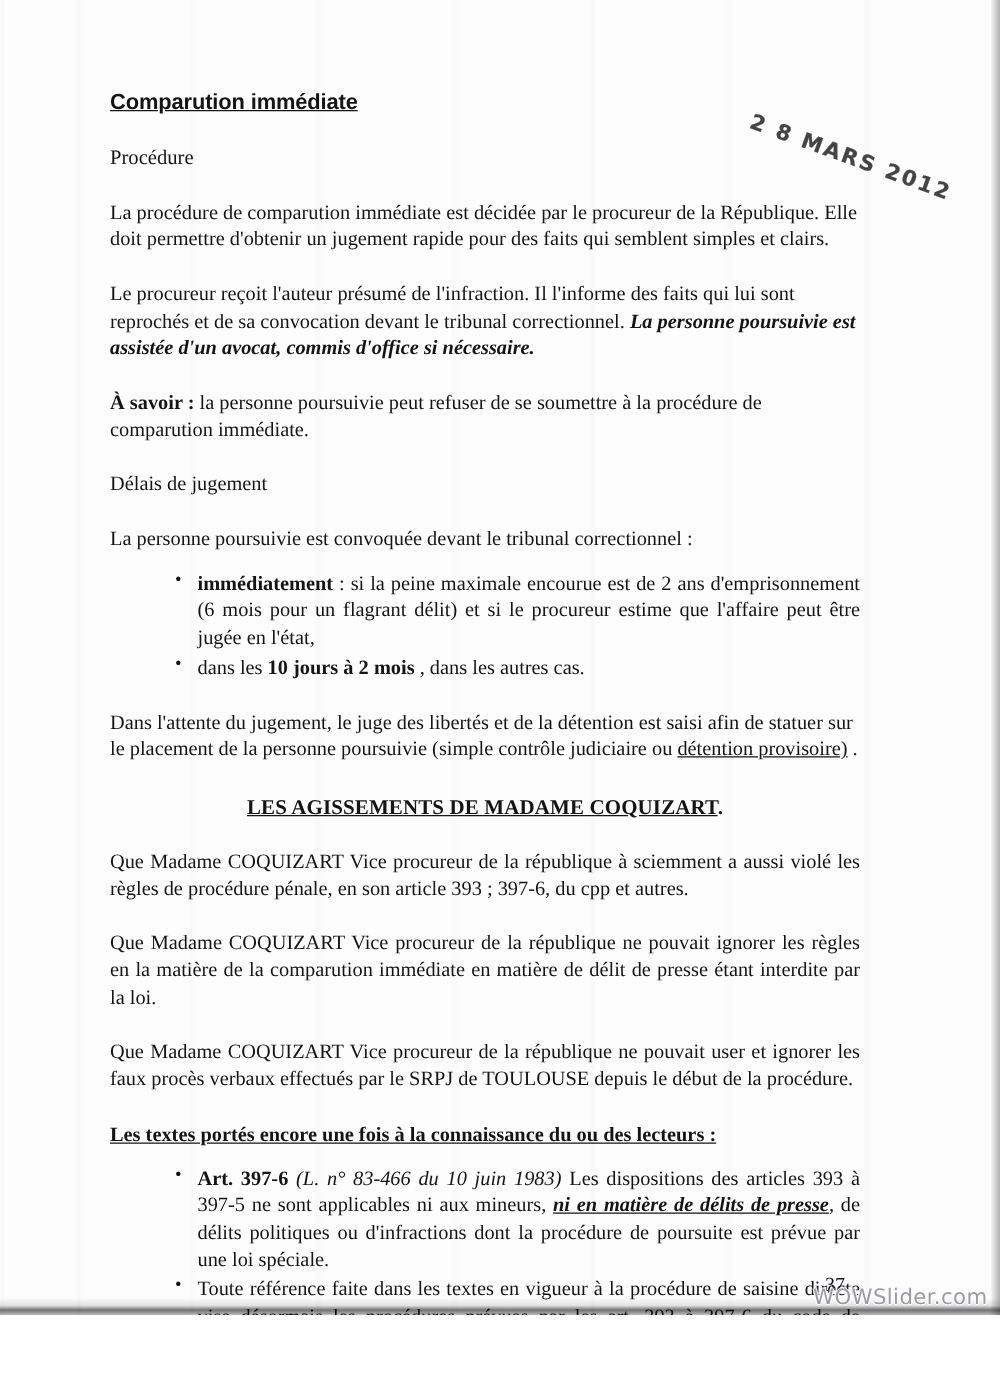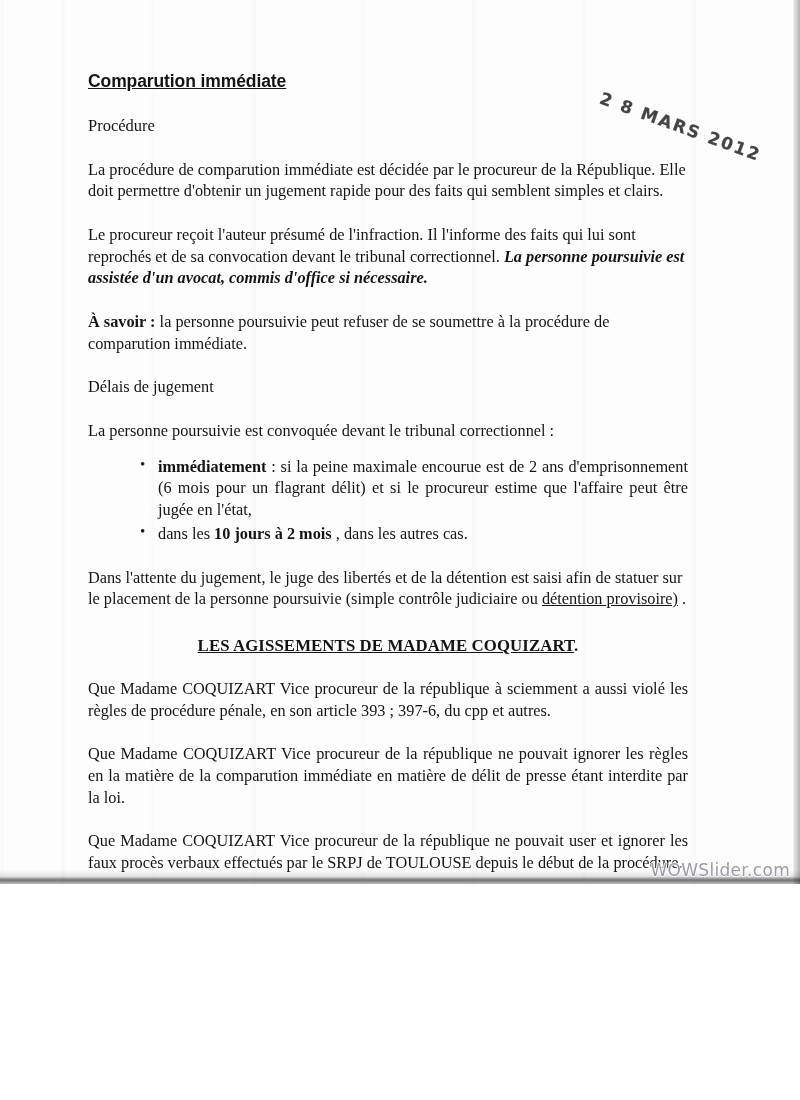--- a/index.html
+++ b/index.html
@@ -3,21 +3,21 @@
 <meta charset="utf-8">
 <style>
   html, body {
     margin: 0;
     padding: 0;
     background: #ffffff;
   }
   #page {
     position: relative;
     width: 800px;
-    height: 884px;
+    height: 1052px;
     background: #fdfdfd;
     overflow: hidden;
     font-family: "Liberation Serif", "DejaVu Serif", serif;
     color: #141414;
   }
   
   #scan-noise {
     position: absolute;
     inset: 0;
     pointer-events: none;

